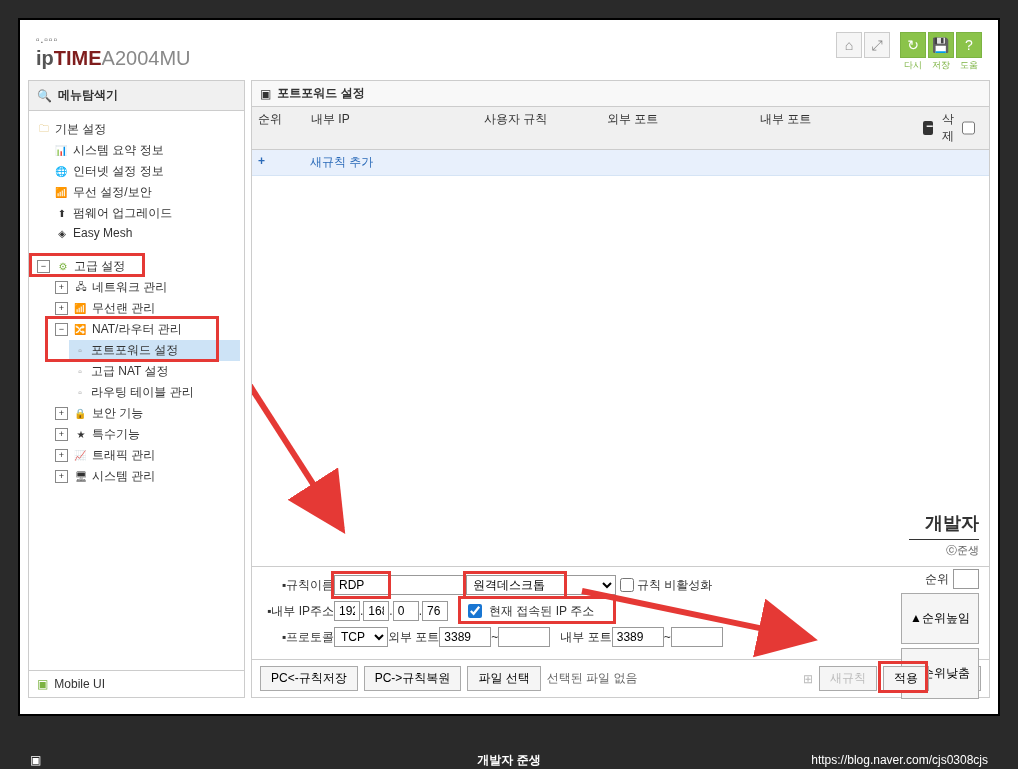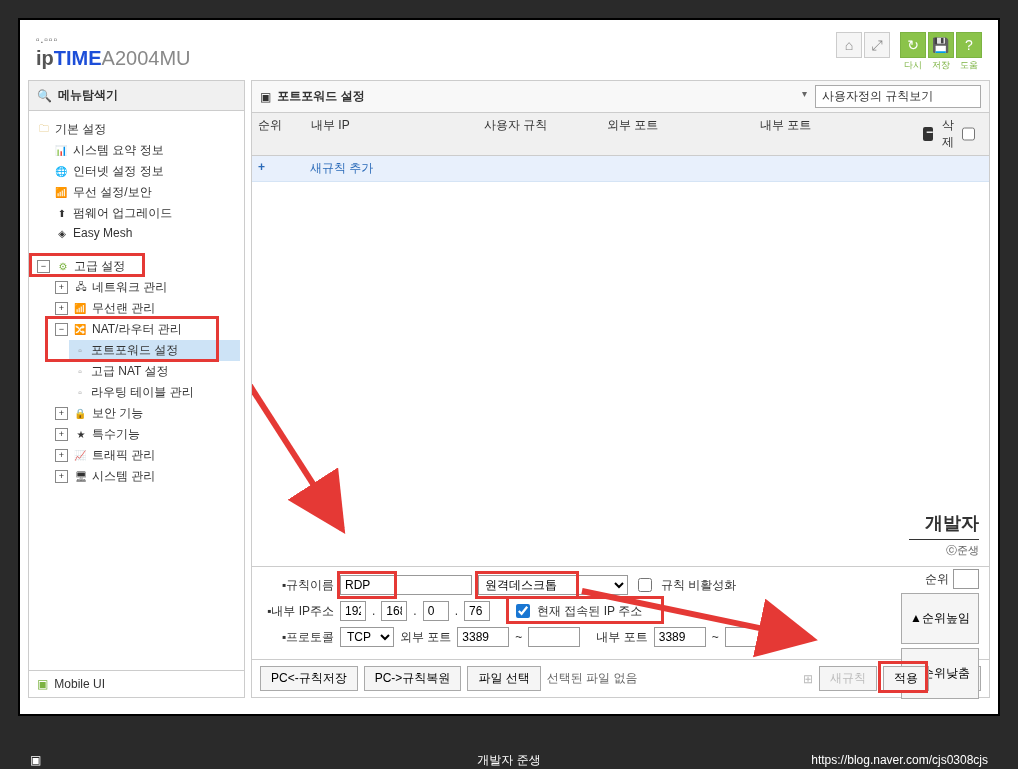--- a/index.html
+++ b/index.html
@@ -33,32 +33,32 @@
   left: 0;
   right: 0;
   height: 18px;
   color: #fff;
   font-size: 12px;
   display: flex;
   justify-content: space-between;
   align-items: center;
   padding: 0 30px;
 }
-.footer-center { position:absolute; left:50%; transform:translateX(-50%); font-weight:normal;}
+.footer-center { position:absolute; left:50%; transform:translateX(-50%); font-weight:bold;}
 .header {
   display: flex;
   justify-content: space-between;
   align-items: center;
   padding: 4px 8px 8px 8px;
 }
 .logo-area { display:flex; flex-direction:column; gap:2px;}
 .logo-dots { font-size:10px; letter-spacing:1px; color:#444;}
 .logo-text { font-size:20px; font-weight:bold; color:#666;}
 .logo-text .ip { color:#555;}
-.logo-text .time { color:#1d4ed8; }
+.logo-text .time { color:#7f1d1d; }
 .logo-text .model { color:#888; font-weight:normal;}
 .header-icons { display:flex; gap:2px; align-items:flex-start;}
 .hicon { width:24px; height:24px; border:1px solid #ccc; display:flex; align-items:center; justify-content:center; font-size:14px; color:#888; background:#f5f5f5;}
 .hicon.green { background:#8bc34a; color:#fff; border-color:#7cb342;}
 .hicon-label { font-size:9px; color:#7cb342; text-align:center; margin-top:1px;}
 .hicon-grp { display:flex; flex-direction:column; align-items:center;}
 .main-layout {
   display:flex;
   gap:6px;
   height: calc(100% - 60px);
@@ -130,21 +130,21 @@
   color:#2a6ab8;
 }
 .table-row .td { padding:4px 6px;}
 .plus-icon { color:#2a6ab8; font-weight:bold;}
 .form-area {
   border-top:1px solid #ccc;
   padding:8px 10px 6px 10px;
   font-size:12px;
   position:relative;
 }
-.form-row { display:flex; align-items:center; gap:6px; margin-bottom:6px;}
+.form-row { display:flex; align-items:center; margin-bottom:6px;}
 .form-row label { min-width:72px; text-align:right;}
 .inp { border:1px solid #999; padding:2px 4px; font-size:12px; height:20px; box-sizing:border-box;}
 .inp.small{width:26px;}
 .inp.mid{width:52px;}
 .inp.rule{width:132px;}
 .sel { border:1px solid #999; padding:1px 2px; font-size:12px; height:20px; box-sizing:border-box; background:#fff;}
 .chk { width:14px; height:14px;}
 .side-controls { position:absolute; right:10px; top:-56px; text-align:right;}
 .side-controls .dev-label{ font-size:18px; font-weight:bold; margin-bottom:4px;}
 .side-controls .dev-sub{ font-size:11px; color:#666; margin-bottom:8px;}
@@ -317,23 +317,20 @@
           <span>Mobile UI</span>
         </div>
       </div>
 
       <div class="content">
         <div class="content-header">
           <div style="display:flex;align-items:center;gap:6px;">
             <span>▣</span>
             <span style="font-weight:bold;">포트포워드 설정</span>
           </div>
-          <div style="position:relative;padding-left:16px;">
-            <div class="dropdown-view"><span>사용자정의 규칙보기</span></div>
-          </div>
         </div>
         <div class="table-head">
           <div class="th col-idx">순위</div>
           <div class="th col-ip">내부 IP</div>
           <div class="th col-rule">사용자 규칙</div>
           <div class="th col-extport">외부 포트</div>
           <div class="th col-intport">내부 포트</div>
           <div class="th col-del">
             <span class="del-icon"></span>
             <span>삭제</span>

